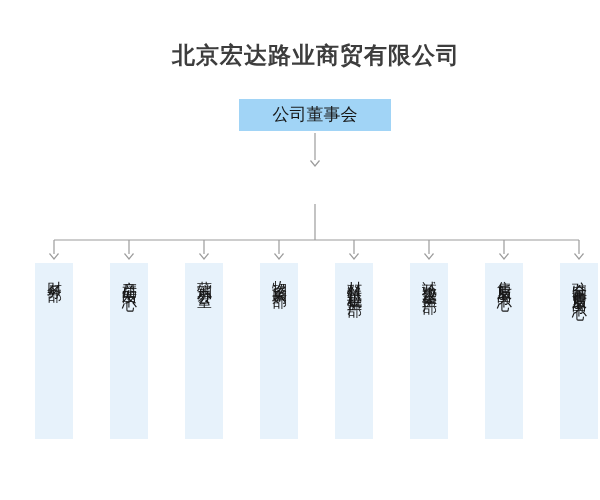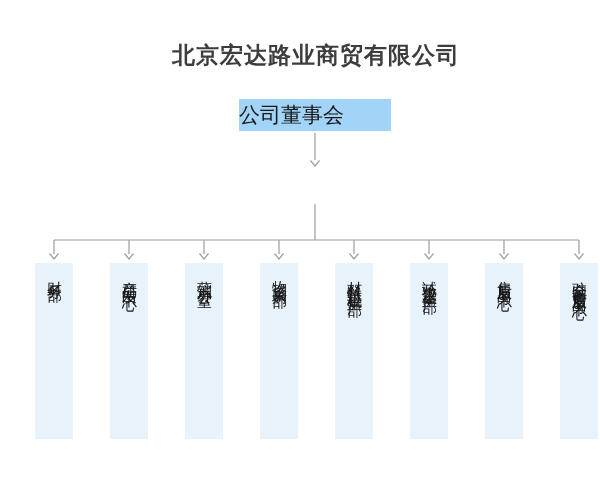--- a/index.html
+++ b/index.html
@@ -39,22 +39,22 @@
     stroke: var(--connector, #9C9C9C);
     stroke-width: 1.2;
     fill: none;
   }
   .node {
     position: absolute;
     left: 223px;
     width: 152px;
     height: 32px;
     line-height: 32px;
-    text-align: left;
-    font-size: 21px;
+    text-align: center;
+    font-size: 17px;
     color: var(--box-text, #161616);
   }
   .node.root {
     top: 99px;
     background: var(--root-box-bg, #A1D4F6);
   }
   .node.level2 {
     top: 172px;
     background: var(--level2-box-bg, #D0EAFA);
   }

